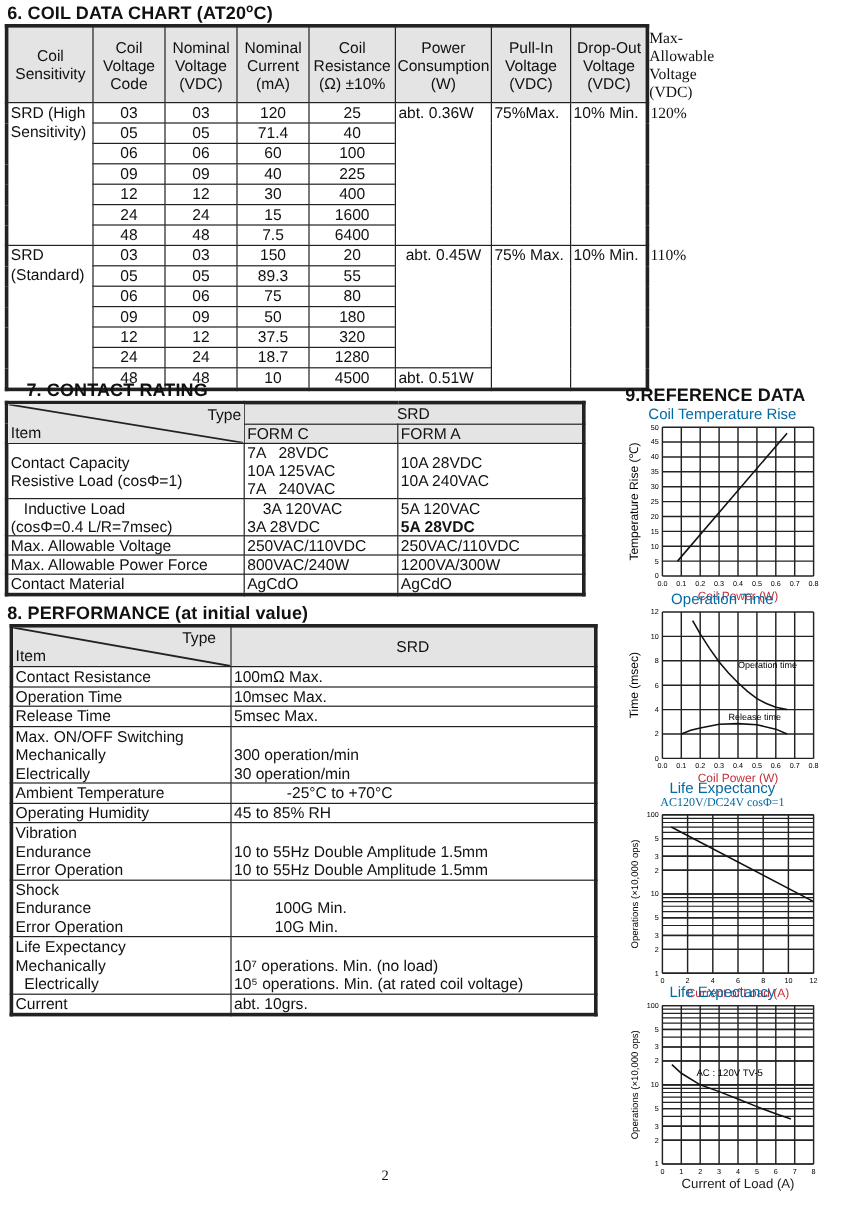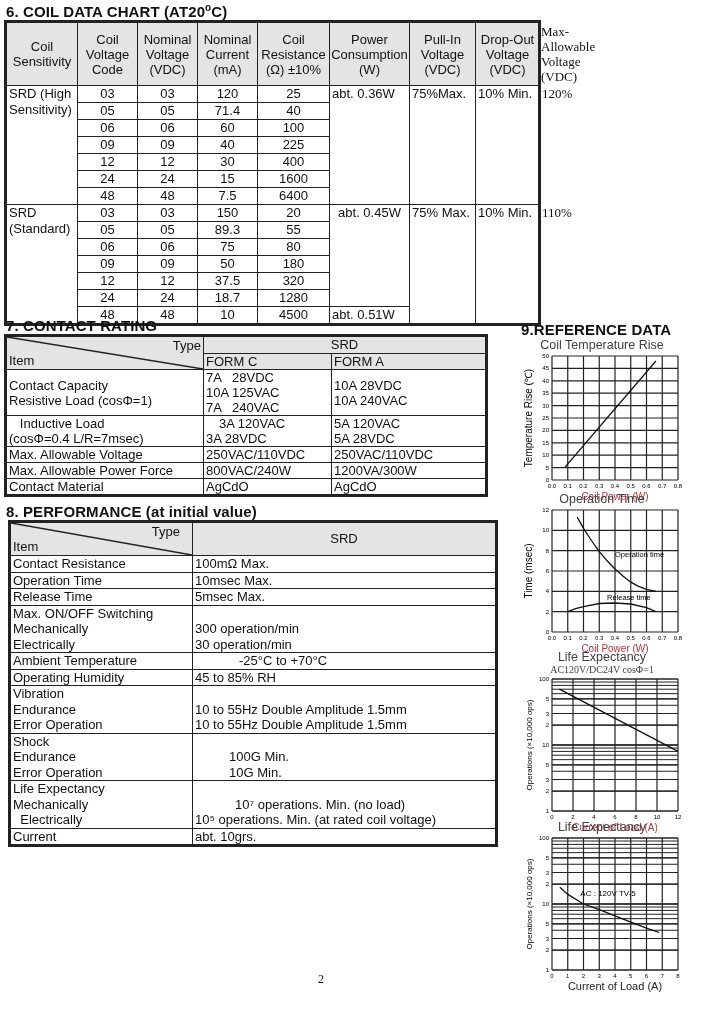--- a/index.html
+++ b/index.html
@@ -11,21 +11,21 @@
   .outer{border:3px solid #222;}
   .hd{background:#e4e4e4;}
   .c{text-align:center;}
   .serif{font-family:"Liberation Serif",serif;}
   .coil td,.coil th{font-size:13px;height:16px;}
   .coil th{line-height:15px;padding:1px 1px;}
   .contact td{font-size:13px;line-height:15px;}
   .perf td{font-size:13px;line-height:15.5px;}
   .diag{position:relative;}
   .diag svg{position:absolute;left:0;top:0;width:100%;height:100%;}
-  .chart-title{font-size:12.5px;color:#404040;text-align:center;}
+  .chart-title{font-size:12.5px;color:#0369a1;text-align:center;}
   .chart svg text{font-family:"Liberation Sans",sans-serif;}
 </style>
 </head>
 <body>
 
 <div class="abs" style="left:6px;top:2px;">
   <h2><span>6. COIL DATA CHART (AT20</span><sup style="font-size:10px">o</sup><span>C)</span></h2>
 </div>
 <table id="coil-table" class="abs outer coil" style="left:4px;top:20px;width:494px;">
   <colgroup>
@@ -144,21 +144,21 @@
       <tr>
         <td class="c">48</td>
         <td class="c">48</td>
         <td class="c">10</td>
         <td class="c">4500</td>
         <td>abt. 0.51W</td>
       </tr>
     </tbody>
 </table>
 
-<h2 class="abs" style="left:6px;top:317px;">7. CONTACT RATING</h2>
+<h2 class="abs" style="left:22px;top:317px;">7. CONTACT RATING</h2>
 <table class="abs outer contact" style="left:4px;top:334px;width:484px;">
   <colgroup>
       <col style="width:198px">
       <col style="width:128px">
       <col>
     </colgroup>
   <tbody>
       <tr>
     <td rowspan="2" class="hd diag" style="height:32px;">
       <svg preserveAspectRatio="none" viewBox="0 0 100 100">
@@ -194,21 +194,21 @@
         <td>
           <div style="white-space:pre;">   Inductive Load</div>
           <div style="white-space:pre;">(cosΦ=0.4 L/R=7msec)</div>
         </td>
         <td>
           <div style="white-space:pre;margin-left:13px;">3A 120VAC</div>
           <div style="white-space:pre;">3A 28VDC</div>
         </td>
         <td>
           <div style="white-space:pre;">5A 120VAC</div>
-          <div style="white-space:pre;">5A 28VDC</div>
+          <div style="white-space:pre;font-weight:bold;">5A 28VDC</div>
         </td>
       </tr>
       <tr>
         <td>
           <div style="white-space:pre;">Max. Allowable Voltage</div>
         </td>
         <td>
           <div style="white-space:pre;">250VAC/110VDC</div>
         </td>
         <td>
@@ -336,21 +336,21 @@
         </td>
       </tr>
       <tr>
         <td>
           <div style="white-space:pre;">Life Expectancy</div>
           <div style="white-space:pre;">Mechanically</div>
           <div style="white-space:pre;">  Electrically</div>
         </td>
         <td style="vertical-align:bottom;">
           <div style="white-space:pre;min-height:15.5px;"></div>
-          <div style="white-space:pre;min-height:15.5px;margin-left:40px;">10⁷ operations. Min. (no load)</div>
+          <div style="white-space:pre;min-height:15.5px;">10⁷ operations. Min. (no load)</div>
           <div style="white-space:pre;min-height:15.5px;">10⁵ operations. Min. (at rated coil voltage)</div>
         </td>
       </tr>
       <tr>
         <td>
           <div style="white-space:pre;">Current</div>
         </td>
         <td style="vertical-align:bottom;">
           <div style="white-space:pre;min-height:15.5px;">abt. 10grs.</div>
         </td>

